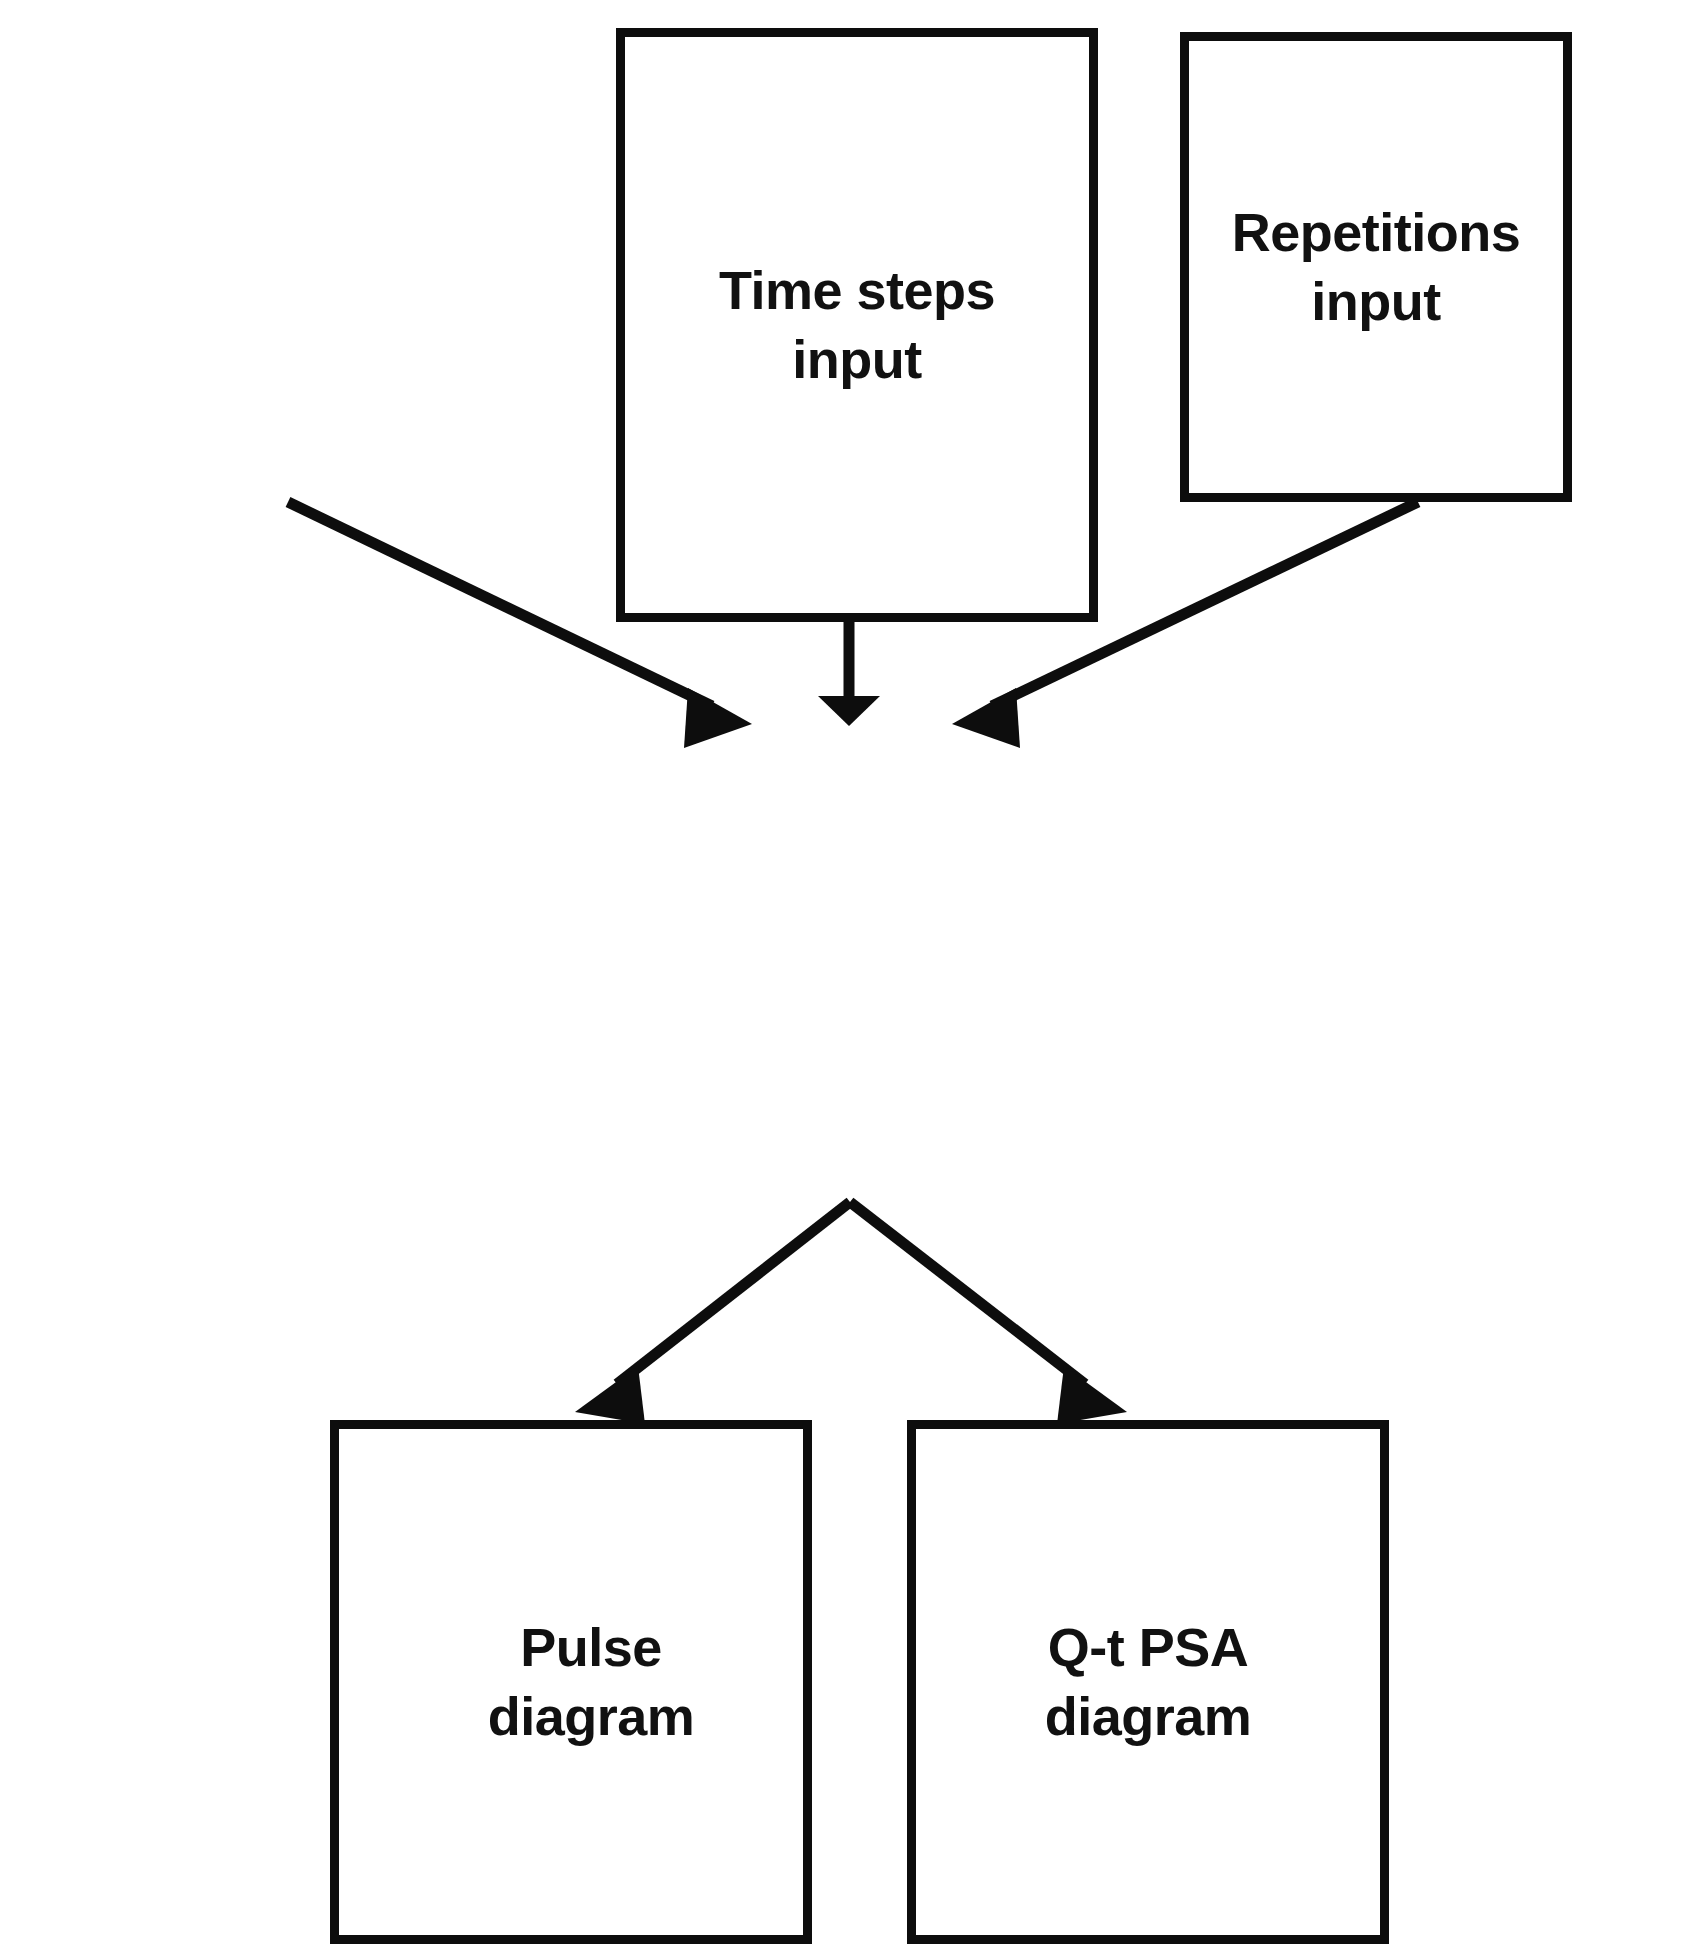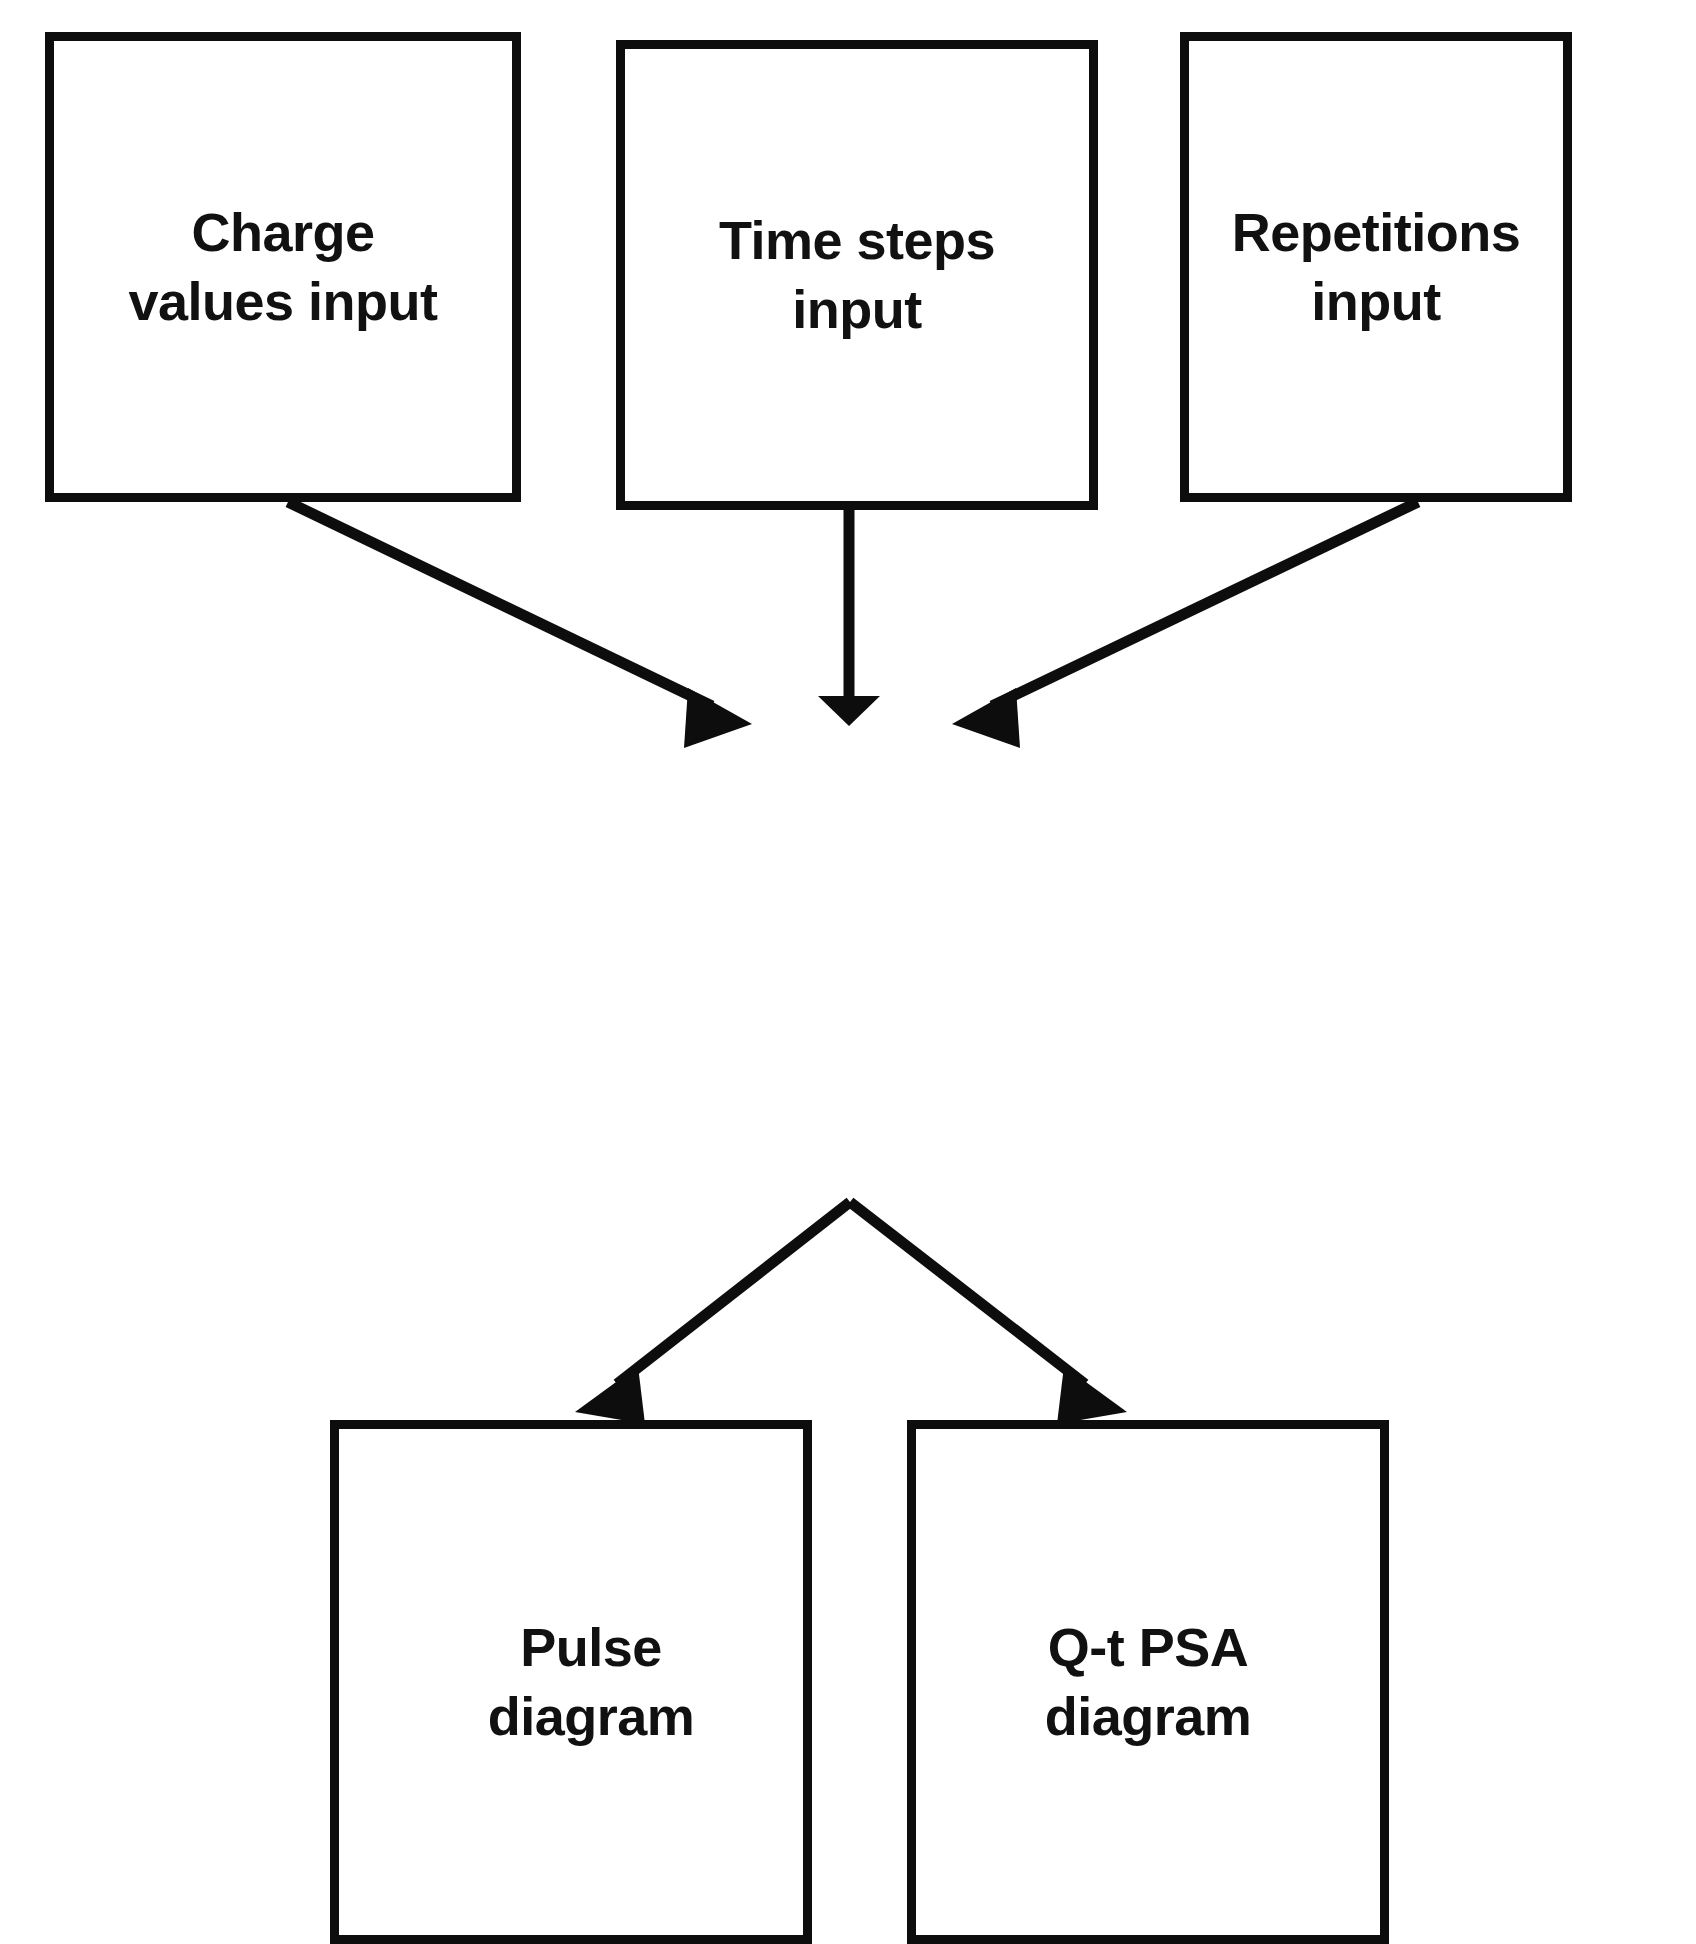--- a/index.html
+++ b/index.html
@@ -77,26 +77,22 @@
       <line x1="850" y1="1202" x2="617" y2="1384" stroke="#0d0d0d" stroke-width="11"></line>
       <polygon points="638,1366 575,1412 645,1424" fill="#0d0d0d"></polygon>
     </g>
 
     <g>
       <line x1="850" y1="1202" x2="1085" y2="1384" stroke="#0d0d0d" stroke-width="11"></line>
       <polygon points="1064,1366 1127,1412 1057,1424" fill="#0d0d0d"></polygon>
     </g>
   </svg>
 
-  <div class="node-box" style="left:45px; top:32px; width:476px; height:470px;">
-    <span class="node-label">Charge
-values input</span>
-  </div>
 
-  <div class="node-box" style="left:616px; top:40px; width:482px; height:470px;">
+  <div class="node-box" style="left:616px; top:28px; width:482px; height:594px;">
     <span class="node-label">Time steps
 input</span>
   </div>
 
   <div class="node-box" style="left:1180px; top:32px; width:392px; height:470px;">
     <span class="node-label">Repetitions
 input</span>
   </div>
 
 

